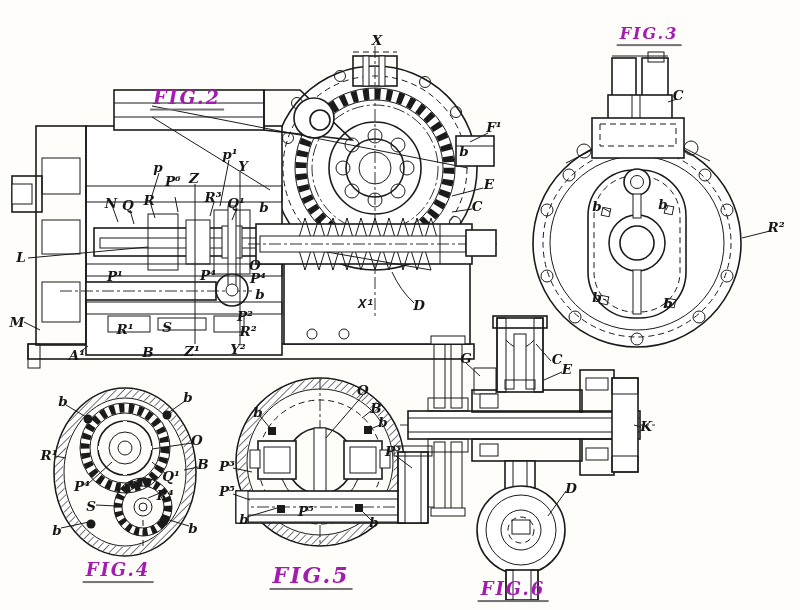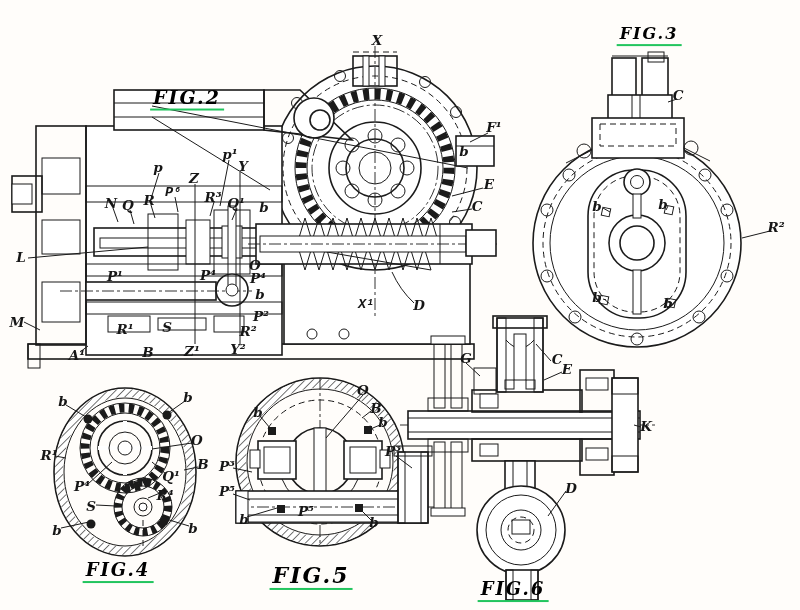--- a/index.html
+++ b/index.html
@@ -1,21 +1,21 @@
 <!DOCTYPE html>
 <html><head>
 <meta charset="utf-8">
 <style>
   html,body{margin:0;padding:0;background:#e8e8e8;}
   .stage{position:relative;width:800px;height:610px;background:#fffdfa;overflow:hidden;
          font-family:"DejaVu Serif", serif;}
   .stage svg{position:absolute;left:0;top:0;pointer-events:none;}
   #label-layer{position:absolute;left:0;top:0;width:800px;height:610px;pointer-events:none;}
   .fig-title{position:absolute;transform:translate(-50%,-50%);font-style:italic;font-weight:bold;
-             color:#000000;letter-spacing:2px;border-bottom:2px solid #22c55e;padding:0 3px 1px;
+             color:#a21caf;letter-spacing:2px;border-bottom:2px solid #737373;padding:0 3px 1px;
              white-space:nowrap;line-height:1.05;}
   [data-name="fig2-title"]{font-size:19px;margin-top:40px;}
   [data-name="fig3-title"]{font-size:16px;}
   [data-name="fig4-title"]{font-size:18px;}
   [data-name="fig5-title"]{font-size:22px;}
   [data-name="fig6-title"]{font-size:18px;}
   .ref-label{position:absolute;transform:translate(-50%,-50%);font-style:italic;font-weight:bold;
              font-size:13.5px;color:#161616;white-space:nowrap;line-height:1;}
   
   .o{fill:none;stroke:#1b1b1b;stroke-width:1.6;}
@@ -352,32 +352,32 @@
 
 <div id="label-layer" data-name="reference-label-layer">
       <div class="fig-title" data-name="fig2-title" style="left: 187px; top: 59px;">FIG.2</div>
       <div class="ref-label" data-name="fig2-ref-p-0" style="left: 158px; top: 168px;">p</div>
       <div class="ref-label" data-name="fig2-ref-Z-1" style="left: 194px; top: 179px;">Z</div>
       <div class="ref-label" data-name="fig2-ref-p¹-2" style="left: 230px; top: 155px;">p¹</div>
       <div class="ref-label" data-name="fig2-ref-Y-3" style="left: 243px; top: 167px;">Y</div>
       <div class="ref-label" data-name="fig2-ref-N-4" style="left: 111px; top: 204px;">N</div>
       <div class="ref-label" data-name="fig2-ref-Q-5" style="left: 128px; top: 206px;">Q</div>
       <div class="ref-label" data-name="fig2-ref-R-6" style="left: 149px; top: 201px;">R</div>
-      <div class="ref-label" data-name="fig2-ref-P⁶-7" style="left: 173px; top: 193px; font-family: Liberation Mono, monospace;">P⁶</div>
+      <div class="ref-label" data-name="fig2-ref-P⁶-7" style="left: 173px; top: 182px;">P⁶</div>
       <div class="ref-label" data-name="fig2-ref-R³-8" style="left: 213px; top: 198px;">R³</div>
       <div class="ref-label" data-name="fig2-ref-Q¹-9" style="left: 236px; top: 204px;">Q¹</div>
       <div class="ref-label" data-name="fig2-ref-b-10" style="left: 264px; top: 208px;">b</div>
       <div class="ref-label" data-name="fig2-ref-L-11" style="left: 21px; top: 258px;">L</div>
       <div class="ref-label" data-name="fig2-ref-M-12" style="left: 17px; top: 323px;">M</div>
       <div class="ref-label" data-name="fig2-ref-P¹-13" style="left: 115px; top: 277px;">P¹</div>
       <div class="ref-label" data-name="fig2-ref-P⁴-14" style="left: 208px; top: 276px;">P⁴</div>
       <div class="ref-label" data-name="fig2-ref-O-15" style="left: 255px; top: 266px;">O</div>
       <div class="ref-label" data-name="fig2-ref-P⁴-16" style="left: 258px; top: 279px;">P⁴</div>
       <div class="ref-label" data-name="fig2-ref-b-17" style="left: 260px; top: 295px;">b</div>
-      <div class="ref-label" data-name="fig2-ref-P²-18" style="left: 245px; top: 317px; margin-left: 16px;">P²</div>
+      <div class="ref-label" data-name="fig2-ref-P²-18" style="left: 245px; top: 317px;">P²</div>
       <div class="ref-label" data-name="fig2-ref-R²-19" style="left: 248px; top: 332px;">R²</div>
       <div class="ref-label" data-name="fig2-ref-R¹-20" style="left: 125px; top: 330px;">R¹</div>
       <div class="ref-label" data-name="fig2-ref-S-21" style="left: 167px; top: 328px;">S</div>
       <div class="ref-label" data-name="fig2-ref-A¹-22" style="left: 77px; top: 356px;">A¹</div>
       <div class="ref-label" data-name="fig2-ref-B-23" style="left: 148px; top: 353px;">B</div>
       <div class="ref-label" data-name="fig2-ref-Z¹-24" style="left: 192px; top: 352px;">Z¹</div>
       <div class="ref-label" data-name="fig2-ref-Y²-25" style="left: 238px; top: 350px;">Y²</div>
       <div class="ref-label" data-name="fig2-ref-X-26" style="left: 377px; top: 41px;">X</div>
       <div class="ref-label" data-name="fig2-ref-X¹-27" style="left: 366px; top: 305px; font-family: Liberation Mono, monospace;">X¹</div>
       <div class="ref-label" data-name="fig2-ref-D-28" style="left: 419px; top: 306px;">D</div>

